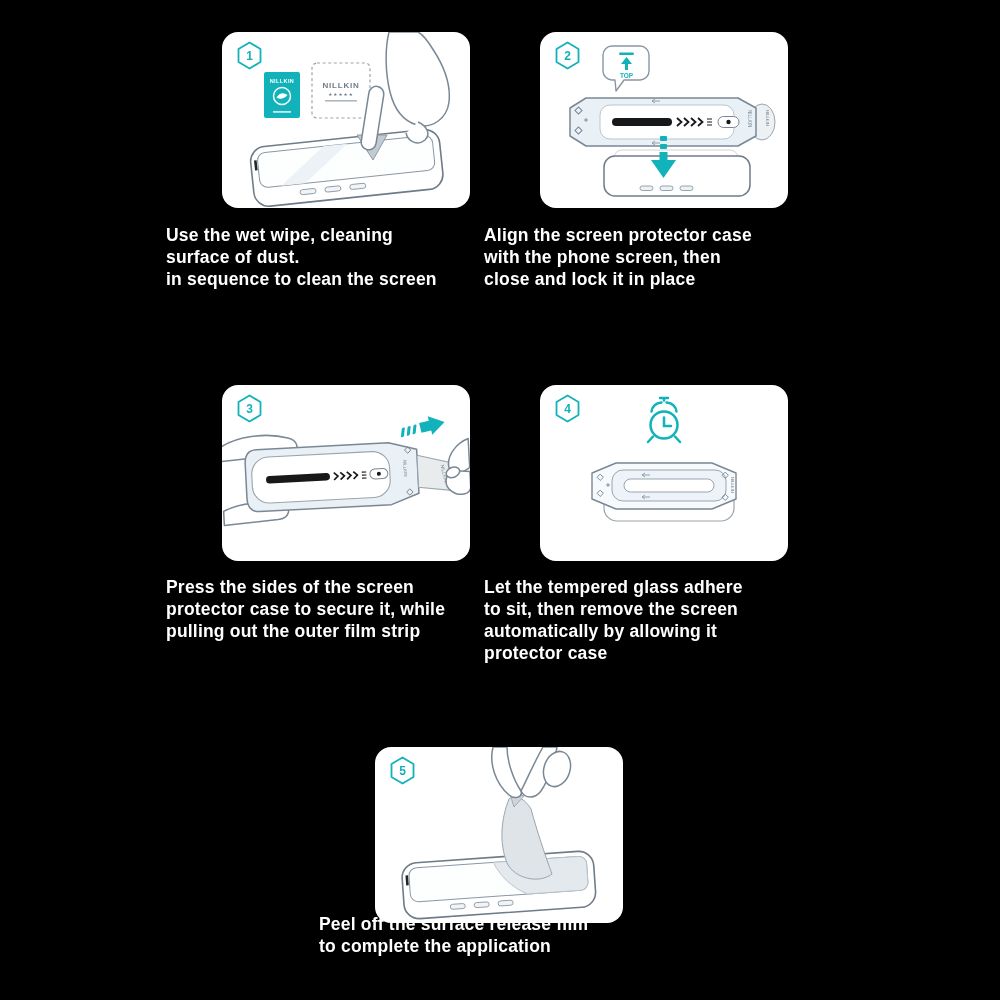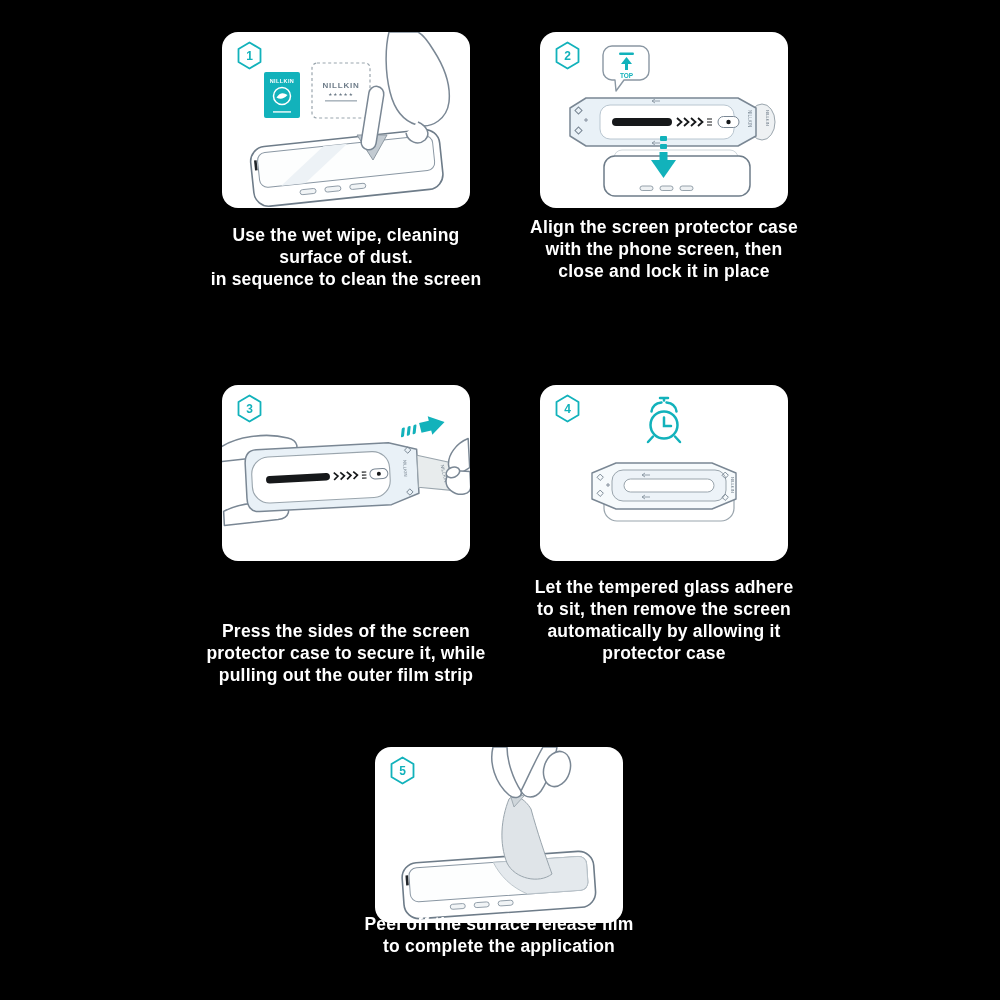--- a/index.html
+++ b/index.html
@@ -6,29 +6,29 @@
   body{
     width:1000px;height:1000px;background:#000000;position:relative;overflow:hidden;
     font-family:"Liberation Sans",sans-serif;
   }
   .card{
     position:absolute;width:248px;height:176px;background:#ffffff;border-radius:16px;
   }
   .card svg.illus{position:absolute;left:0;top:0;width:248px;height:176px;}
   .badge{position:absolute;left:14px;top:9px;width:27px;height:29px;}
   .caption{
-    position:absolute;width:360px;text-align:center;color:#ffffff;
+    position:absolute;width:360px;text-align:left;color:#ffffff;
     font-weight:700;font-size:17.5px;line-height:22px;letter-spacing:.2px;
   }
   .caption div{white-space:nowrap;}
   svg text{font-family:"Liberation Sans",sans-serif;}
   
   #card1{left:222px;top:32px;}   #cap1{left:166px;top:224px;}
-  #card2{left:540px;top:32px;}   #cap2{left:484px;top:216px;}
-  #card3{left:222px;top:385px;}  #cap3{left:166px;top:576px;margin-top:44px;}
+  #card2{left:540px;top:32px;}   #cap2{left:484px;top:224px;}
+  #card3{left:222px;top:385px;}  #cap3{left:166px;top:576px;}
   #card4{left:540px;top:385px;}  #cap4{left:484px;top:576px;}
   #card5{left:375px;top:747px;}  #cap5{left:319px;top:913px;}
 </style>
 </head>
 <body>
 
 <div class="card" id="card1">
   <svg class="illus" viewBox="0 0 248 176">
 
     <g transform="rotate(-6 124 138)">

